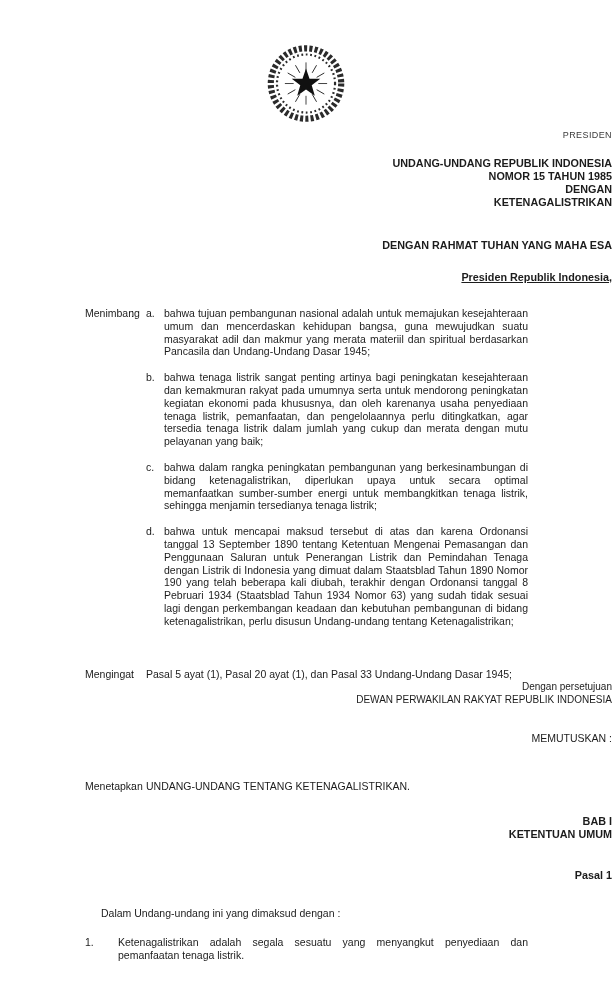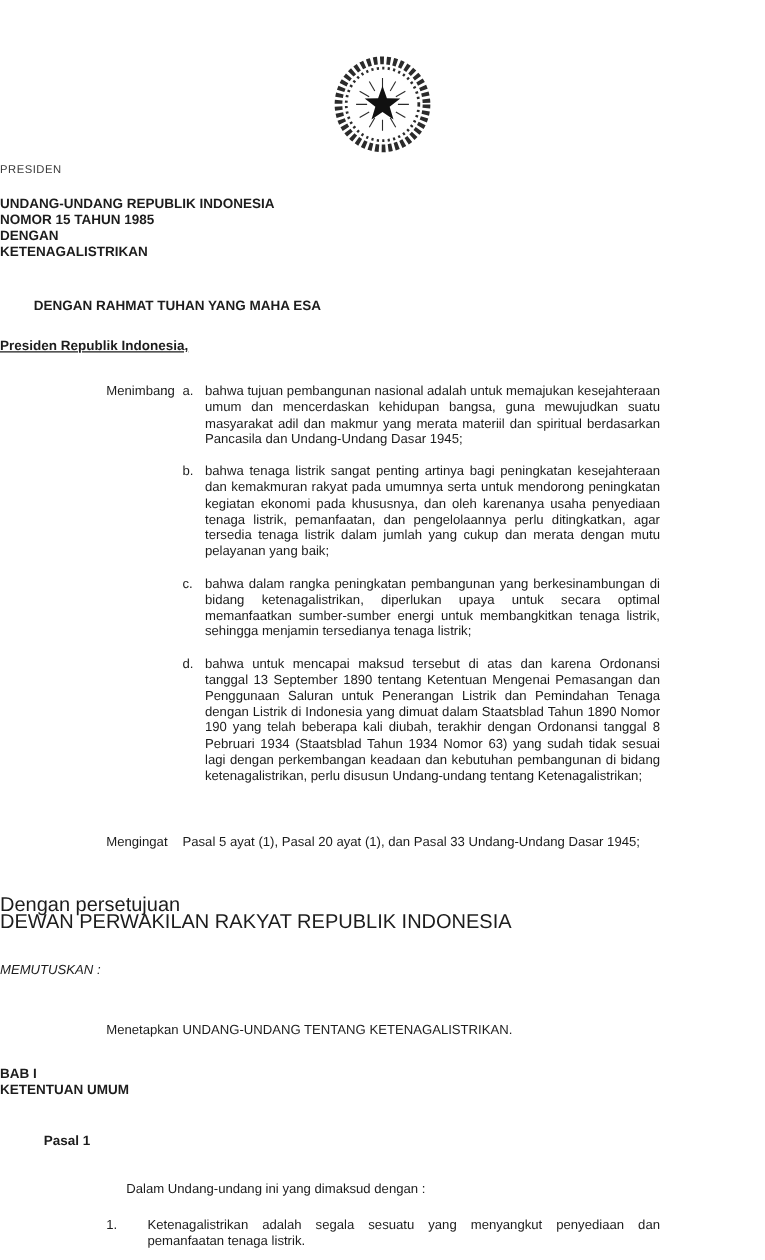--- a/index.html
+++ b/index.html
@@ -14,21 +14,21 @@
     color: #1c1c1c;
     -webkit-font-smoothing: antialiased;
   }
   .page {
     position: relative;
     width: 612px;
     min-height: 1008px;
     padding-top: 36px;
     box-sizing: border-box;
   }
-  .center { text-align: left; }
+  .center { text-align: right; }
 
   .emblem {
     width: 90px;
     height: 88px;
     margin: 0 auto 6px auto;
   }
 
   .agency {
     font-size: 9px;
     line-height: 11px;
@@ -77,28 +77,26 @@
     grid-template-columns: 18px 1fr;
     margin-bottom: 13px;
   }
   .consider-item:last-child { margin-bottom: 0; }
   .consider-text { text-align: justify; }
 
   .menimbang-block { margin-top: 24px; }
   .mengingat-block { margin-top: 40px; }
 
   .agreement {
-    margin-top: 38px;
-    font-size: 16px;
+    font-size: 10px;
     line-height: 13px;
   }
   .memutuskan {
     margin-top: 26px;
     font-size: 10.5px;
-    font-style: italic;
   }
   .menetapkan-block { margin-top: 36px; }
 
   .bab-heading {
     margin-top: 22px;
     font-size: 10.8px;
     font-weight: bold;
     line-height: 13px;
   }
   .pasal-heading {

